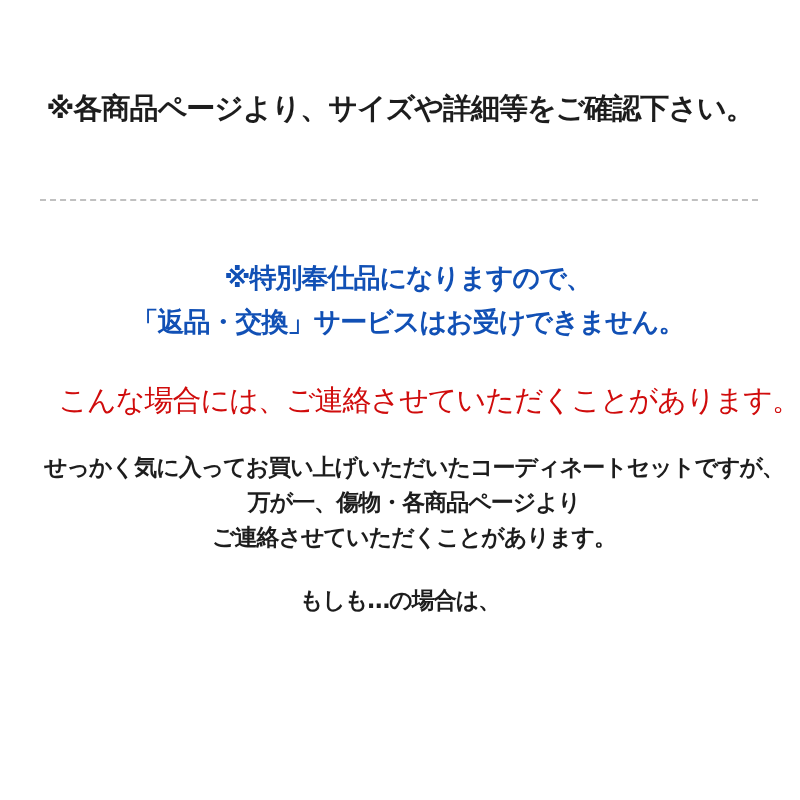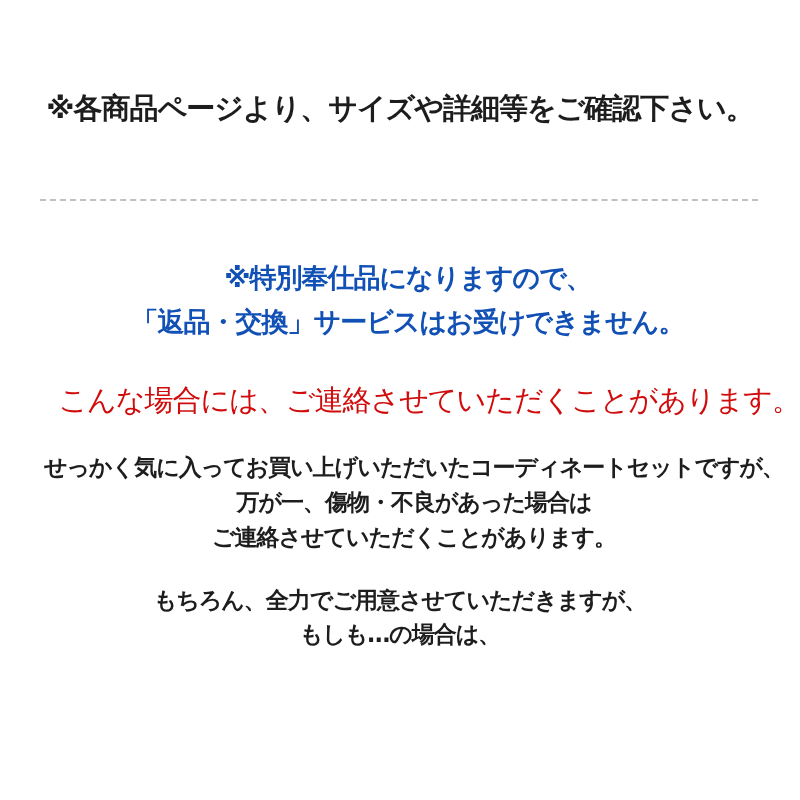--- a/index.html
+++ b/index.html
@@ -102,22 +102,21 @@
 
   <div class="blue-block">
     <div>※特別奉仕品になりますので、</div>
     <div>「返品・交換」サービスはお受けできません。</div>
   </div>
 
   <div class="red-heading">こんな場合には、ご連絡させていただくことがあります。</div>
 
   <div class="para para-exchange">
     <div>せっかく気に入ってお買い上げいただいたコーディネートセットですが、</div>
-    <div>万が一、傷物・不良があった場合は</div>
+    <div>万が一、傷物・各商品ページより</div>
     <div>ご連絡させていただくことがあります。</div>
   </div>
 
   <div class="para para-substitute">
-    <div>もちろん、全力でご用意させていただきますが、</div>
     <div>もしも…の場合は、</div>
   </div>
 
 </div>
 
 </body></html>

